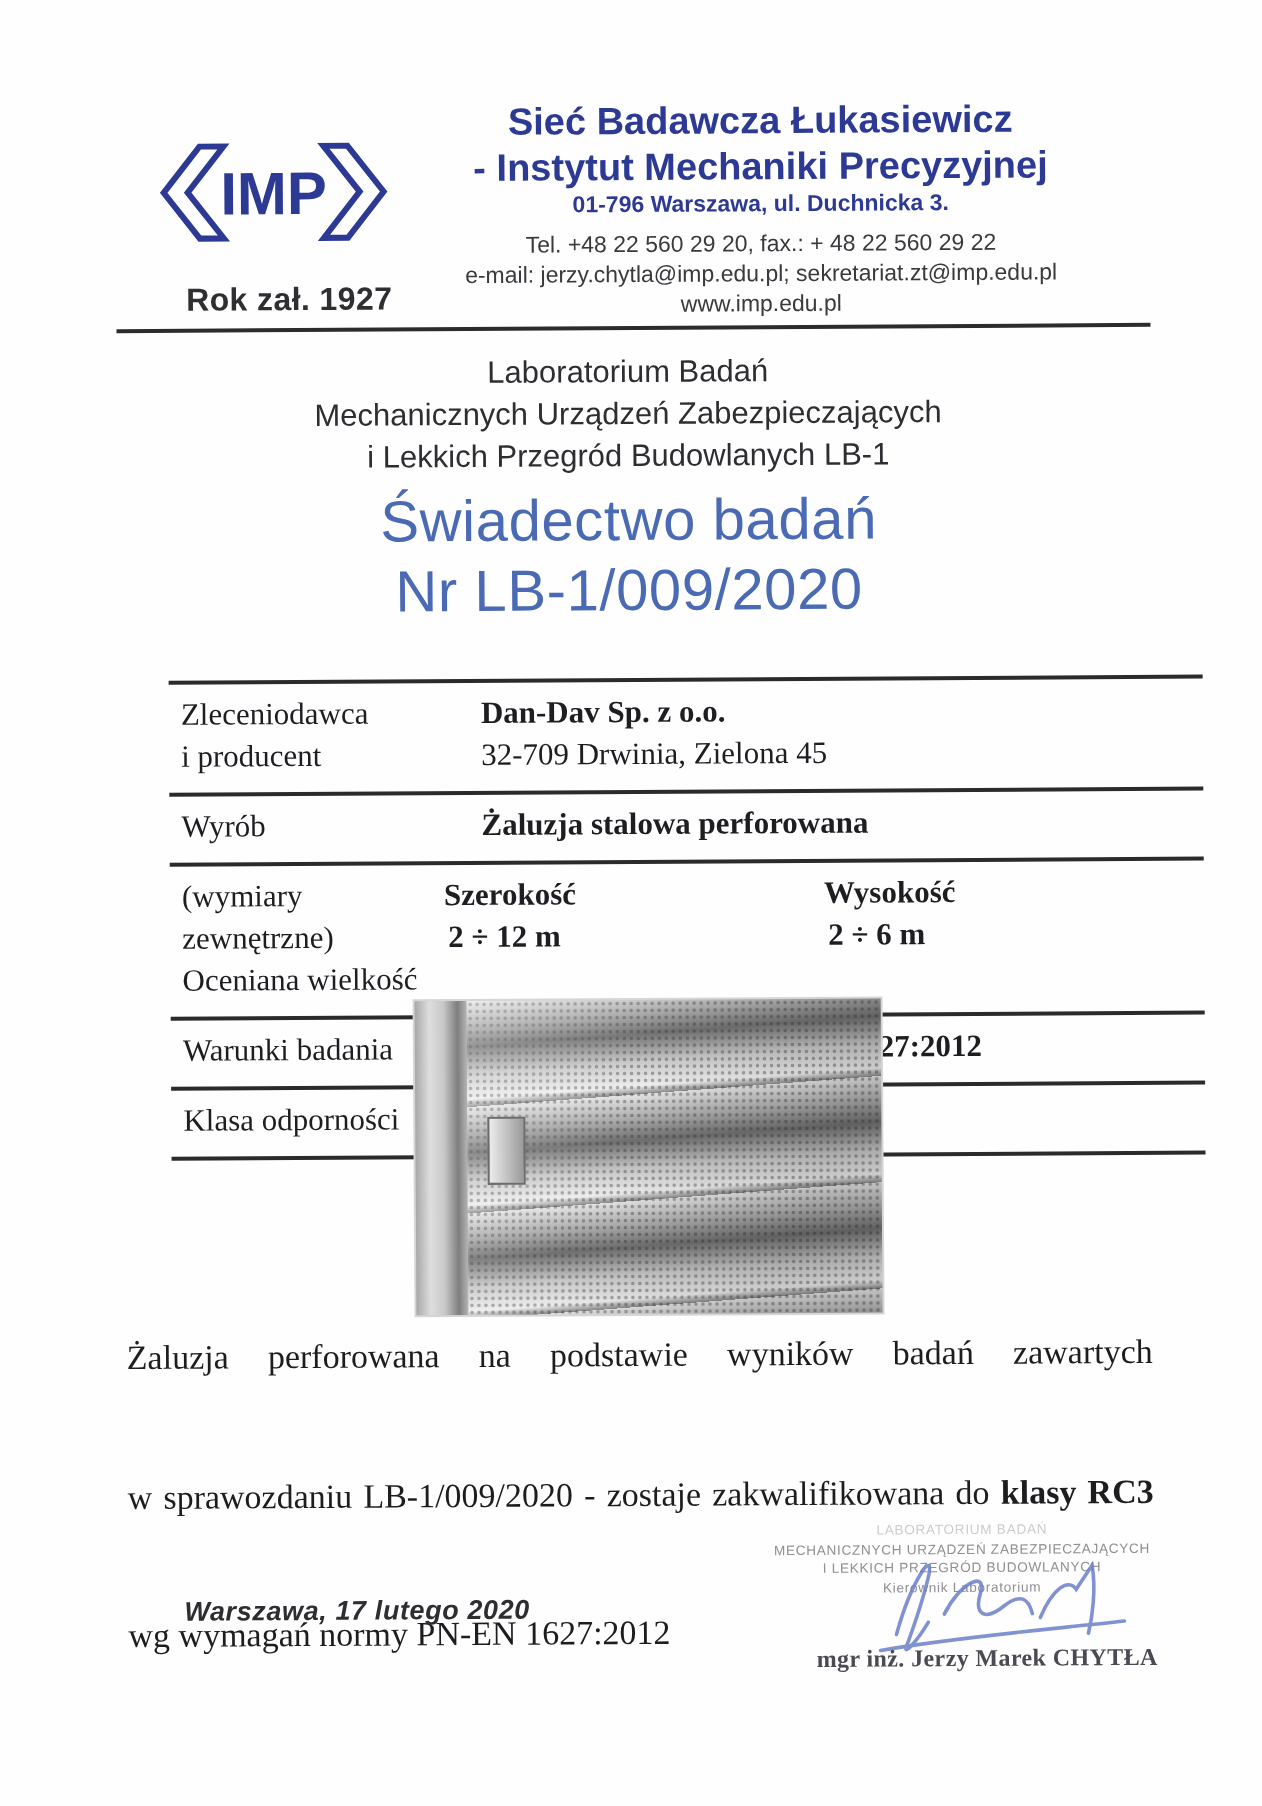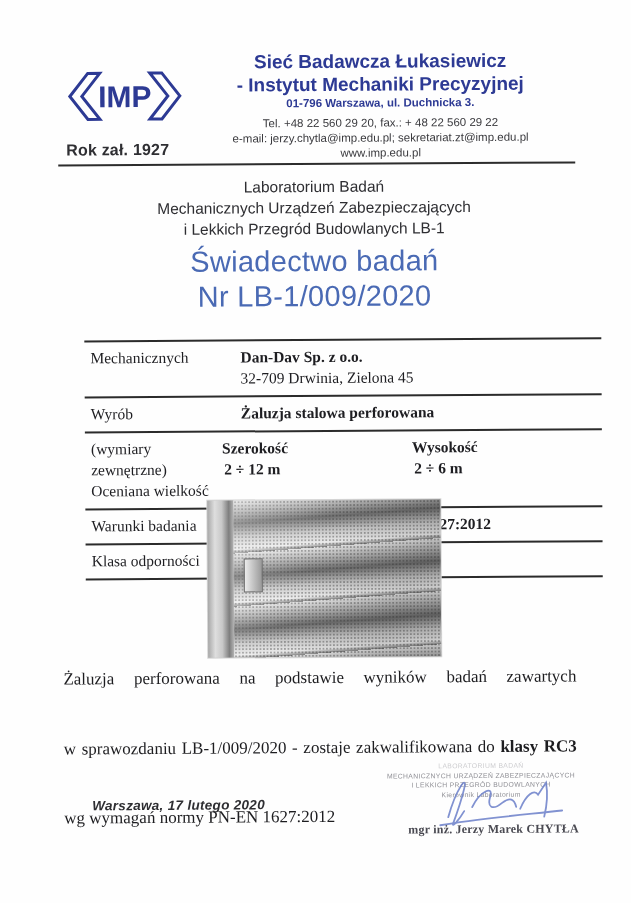--- a/index.html
+++ b/index.html
@@ -5,21 +5,21 @@
   html,body { margin:0; padding:0; background:#e9e9e9; }
   .page {
     position:relative; width:631px; height:903px; margin:0 auto;
     background:#fefefe; overflow:hidden;
     font-family:"Liberation Sans", sans-serif; color:#222;
   }
   .skew { position:absolute; inset:0; transform:rotate(-0.35deg); }
 
   
   .header { position:absolute; top:50px; left:60px; width:517px; }
-  .logo-block { position:absolute; left:8px; top:14px; width:130px; text-align:left; }
+  .logo-block { position:absolute; left:8px; top:14px; width:130px; text-align:right; }
   .logo-founded { margin-top:10px; font-weight:bold; font-size:16px; color:#2f2f33; letter-spacing:0.2px; }
   .org-block { margin-left:128px; width:389px; text-align:center; }
   .org-name { font-size:19px; font-weight:bold; color:#2d3a94; line-height:23px; }
   .org-address { font-size:11.5px; font-weight:bold; color:#2d3a94; margin-top:1px; }
   .org-contact { font-size:11.5px; color:#3a3a3e; margin-top:7px; line-height:15px; }
   .org-www { font-size:11.5px; color:#3a3a3e; line-height:15px; }
   .header-rule { position:absolute; top:163px; left:60px; width:517px; height:2px; background:#2c2c2c; }
 
   
   .lab-block { position:absolute; top:176px; left:0; width:631px; text-align:center;
@@ -106,21 +106,22 @@
 
     <div class="doc-title">
       <div>Świadectwo badań</div>
       <div>Nr LB-1/009/2020</div>
     </div>
 
     <div class="spec-table">
 
       <div class="trow">
         <div class="tlabel">
-          <div>Mechanicznych</div>
+          <div>Zleceniodawca</div>
+          <div>i producent</div>
         </div>
         <div class="tvalue">
           <div class="b">Dan-Dav Sp. z o.o.</div>
           <div>32-709 Drwinia, Zielona 45</div>
         </div>
       </div>
 
       <div class="trow">
         <div class="tlabel">
           <div>Wyrób</div>

